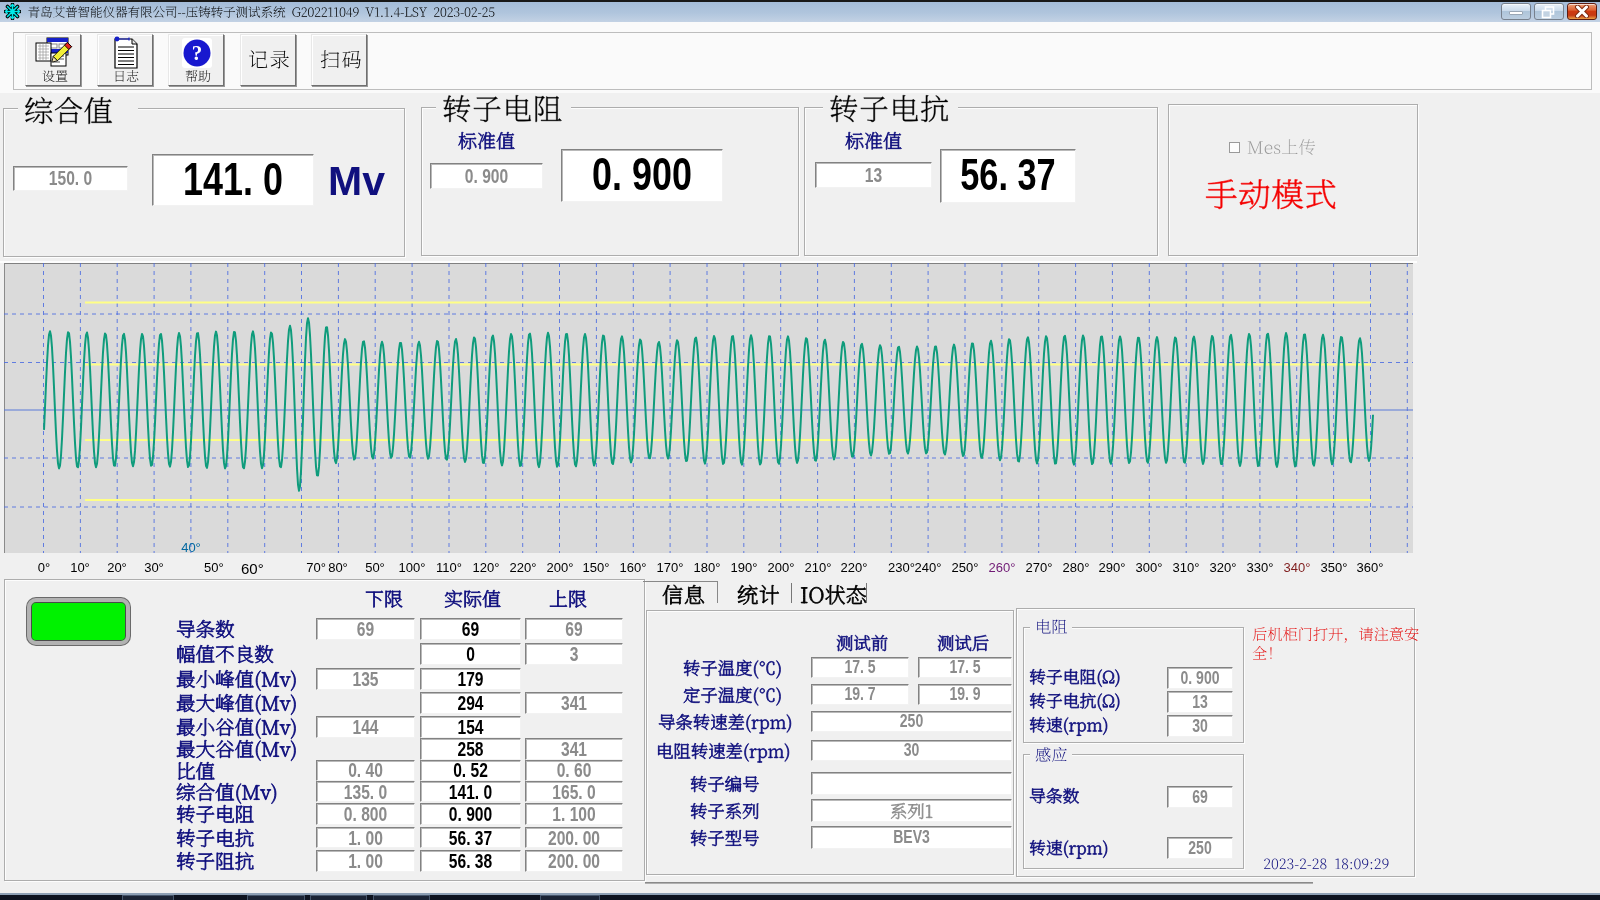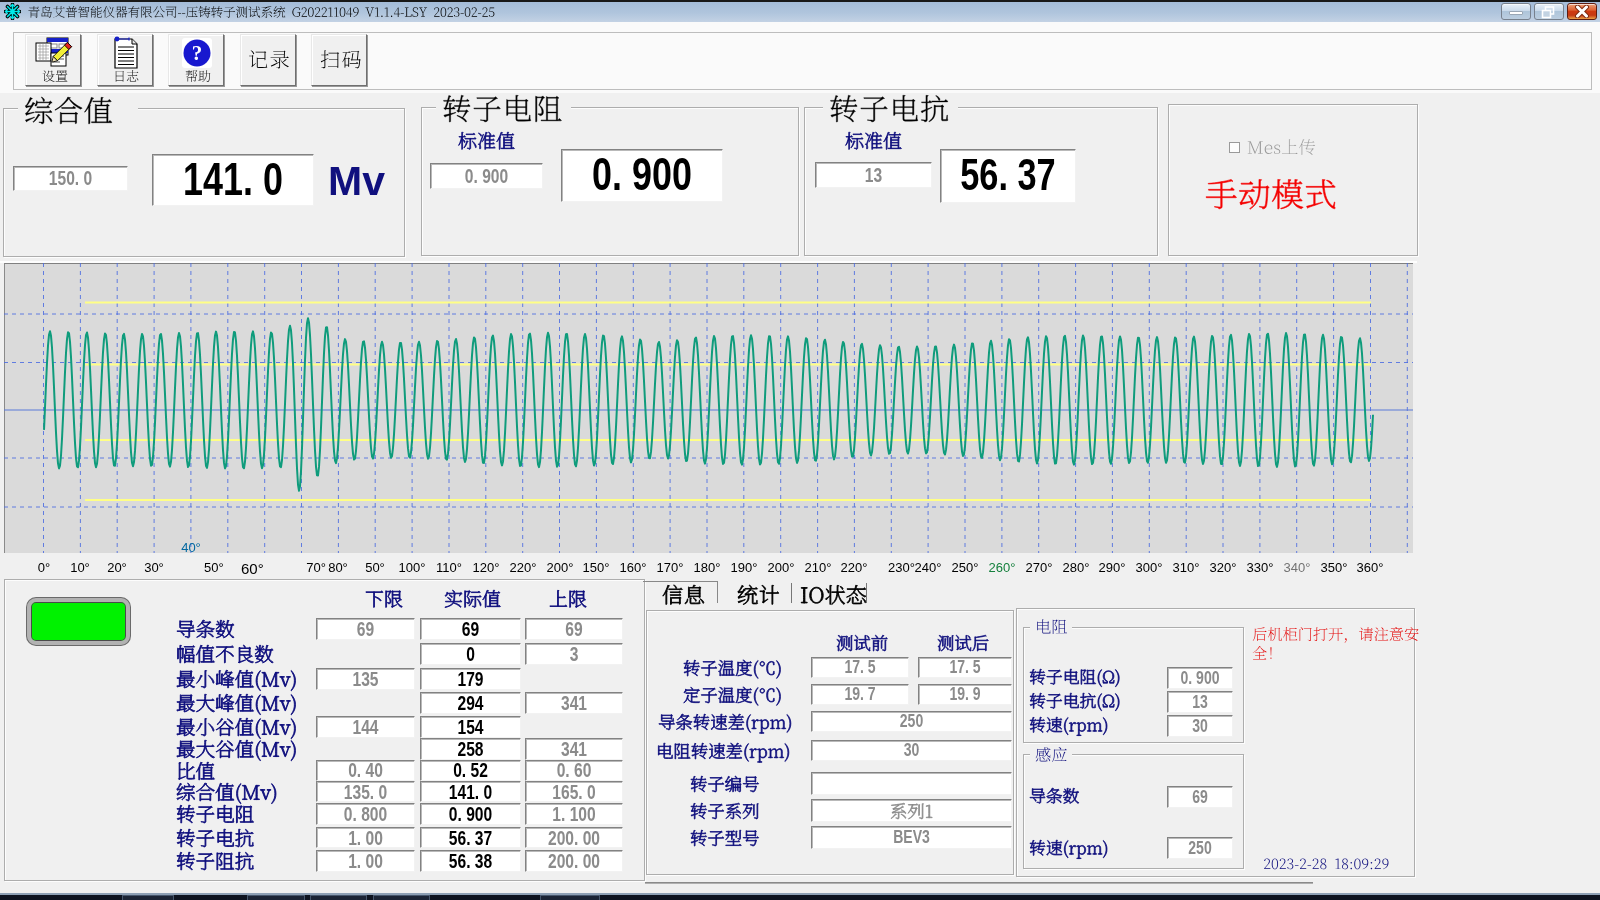--- a/index.html
+++ b/index.html
@@ -381,29 +381,29 @@
 <div class="abs" style="left:609px;top:560px;width:48px;text-align:center;font-size:13px;color:#000">160°</div>
 <div class="abs" style="left:646px;top:560px;width:48px;text-align:center;font-size:13px;color:#000">170°</div>
 <div class="abs" style="left:683px;top:560px;width:48px;text-align:center;font-size:13px;color:#000">180°</div>
 <div class="abs" style="left:720px;top:560px;width:48px;text-align:center;font-size:13px;color:#000">190°</div>
 <div class="abs" style="left:757px;top:560px;width:48px;text-align:center;font-size:13px;color:#000">200°</div>
 <div class="abs" style="left:794px;top:560px;width:48px;text-align:center;font-size:13px;color:#000">210°</div>
 <div class="abs" style="left:830px;top:560px;width:48px;text-align:center;font-size:13px;color:#000">220°</div>
 <div class="abs" style="left:867px;top:560px;width:48px;text-align:right;font-size:13px;color:#000">230°</div>
 <div class="abs" style="left:904px;top:560px;width:48px;text-align:center;font-size:13px;color:#000">240°</div>
 <div class="abs" style="left:941px;top:560px;width:48px;text-align:center;font-size:13px;color:#000">250°</div>
-<div class="abs" style="left:978px;top:560px;width:48px;text-align:center;font-size:13px;color:#15803d">260°</div>
+<div class="abs" style="left:978px;top:560px;width:48px;text-align:center;font-size:13px;color:#701a75">260°</div>
 <div class="abs" style="left:1015px;top:560px;width:48px;text-align:center;font-size:13px;color:#000">270°</div>
 <div class="abs" style="left:1052px;top:560px;width:48px;text-align:center;font-size:13px;color:#000">280°</div>
 <div class="abs" style="left:1088px;top:560px;width:48px;text-align:center;font-size:13px;color:#000">290°</div>
 <div class="abs" style="left:1125px;top:560px;width:48px;text-align:center;font-size:13px;color:#000">300°</div>
 <div class="abs" style="left:1162px;top:560px;width:48px;text-align:center;font-size:13px;color:#000">310°</div>
 <div class="abs" style="left:1199px;top:560px;width:48px;text-align:center;font-size:13px;color:#000">320°</div>
 <div class="abs" style="left:1236px;top:560px;width:48px;text-align:center;font-size:13px;color:#000">330°</div>
-<div class="abs" style="left:1273px;top:560px;width:48px;text-align:center;font-size:13px;color:#737373">340°</div>
+<div class="abs" style="left:1273px;top:560px;width:48px;text-align:center;font-size:13px;color:#7f1d1d">340°</div>
 <div class="abs" style="left:1310px;top:560px;width:48px;text-align:center;font-size:13px;color:#000">350°</div>
 <div class="abs" style="left:1346px;top:560px;width:48px;text-align:center;font-size:13px;color:#000">360°</div>
 <div class="grp" style="left:4px;top:579px;width:641px;height:302px"></div>
 <div class="abs" style="left:27px;top:598px;width:103px;height:47px;background:#00f200;border:4px solid #b2b2b2;border-radius:9px;box-shadow:0 0 0 1px #6a6a6a,inset 0 0 0 1px #4a4a4a"></div>
 <svg class="tx" style="left:365px;top:590px" width="40" height="19" viewBox="0 0 2105.1 1000">
     <g transform="translate(0 845) scale(1 -1)" fill="#10107e" stroke="#10107e" stroke-width="47">
       <use href="#g61" x="0"></use>
       <use href="#g9" x="1000"></use>
     </g>
   </svg>

